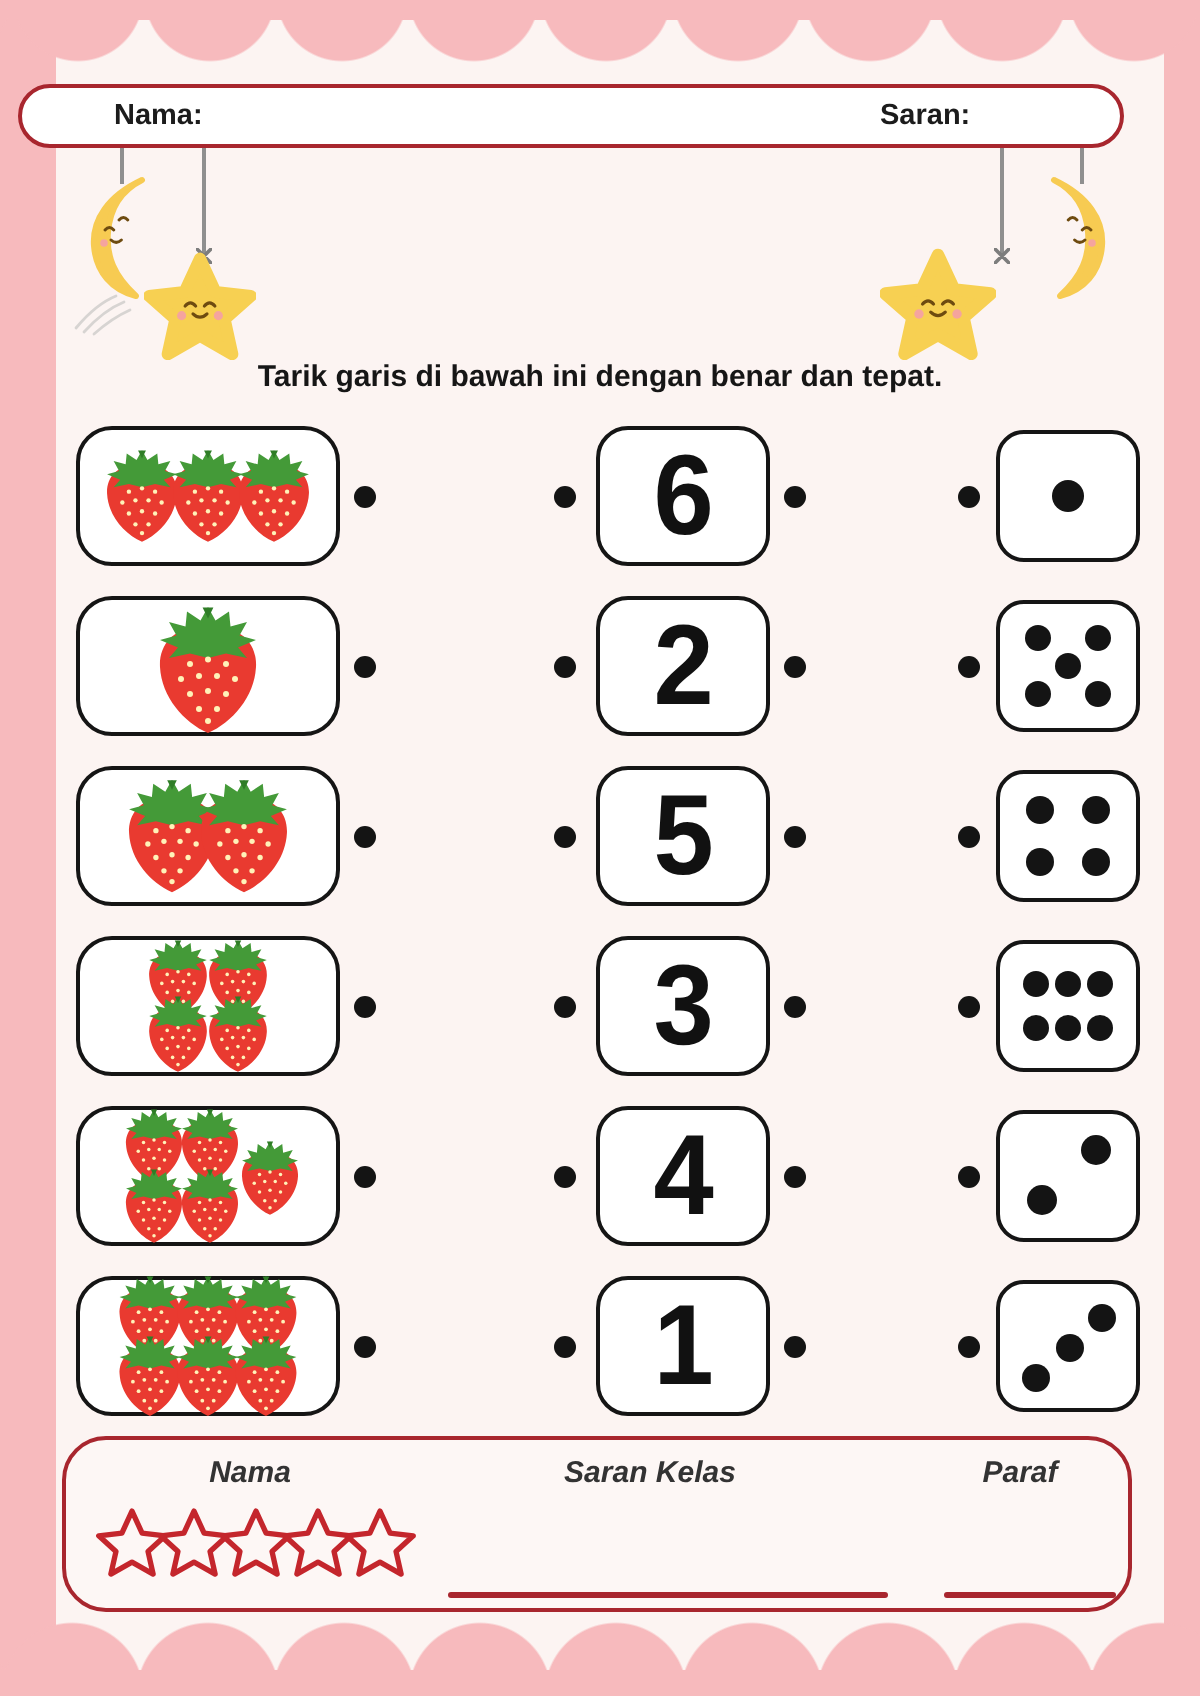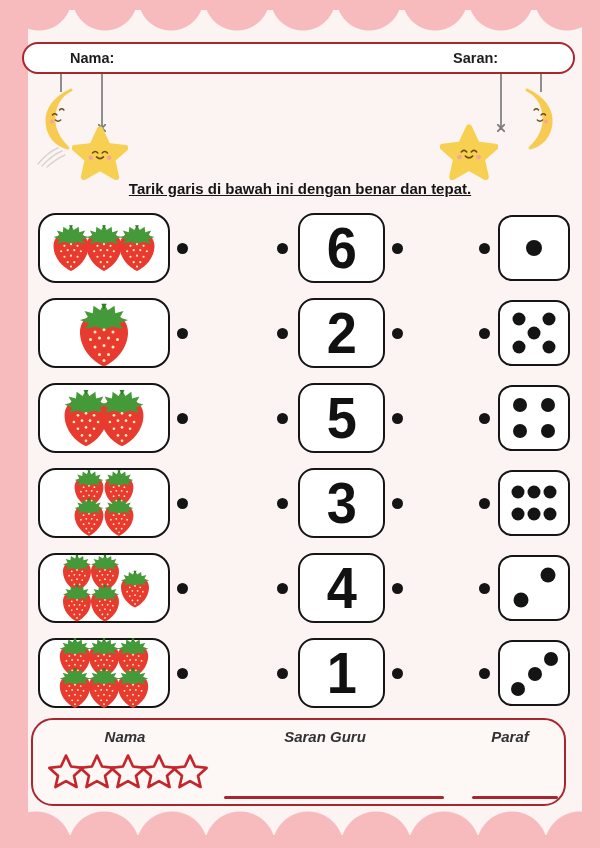--- a/index.html
+++ b/index.html
@@ -15,33 +15,33 @@
     background-image:radial-gradient(circle 33px at 50% -11px,#f7babd 32px,rgba(0,0,0,0) 33px);
     background-size:66px 23px;background-position:6px 0;background-repeat:repeat-x;}
   .band-bottom{position:absolute;left:0;right:0;bottom:0;height:13px;background:#f7babd;z-index:2;}
   .scallop-bottom{position:absolute;left:0;right:0;bottom:12px;height:25px;z-index:2;
     background-image:radial-gradient(circle 36px at 50% 36px,#f7babd 35px,rgba(0,0,0,0) 36px);
     background-size:68px 25px;background-position:2px 0;background-repeat:repeat-x;}
 
   .content{position:absolute;inset:0;z-index:3;}
 
   
-  .name-bar{position:absolute;left:22px;top:42px;width:553px;height:32px;background:#ffffff;
+  .name-bar{position:absolute;left:9px;top:42px;width:553px;height:32px;background:#ffffff;
     border:2px solid #a8262e;border-radius:999px;box-sizing:border-box;}
   .name-bar .lbl{position:absolute;top:6px;font-size:14.5px;font-weight:bold;color:#1c1c1c;}
   .lbl-nama{left:46px;}
   .lbl-kelas{left:429px;}
 
   
   .title{position:absolute;left:0;width:100%;top:80px;text-align:center;color:#e7252b;
     font-weight:bold;letter-spacing:.5px;line-height:1.0;-webkit-text-stroke:1.4px #e7252b;}
   .title .t1{font-size:43px;transform:scaleX(.97);}
   .title .t2{font-size:43px;margin-top:4px;transform:scaleX(.97);}
   .instruction{position:absolute;left:0;width:100%;top:180px;text-align:center;
-    font-size:15px;font-weight:bold;color:#161616;text-decoration:underline;}
+    font-size:15px;font-weight:bold;color:#161616;}
 
   
   .str{position:absolute;width:1.5px;background:#8f8f8f;}
   .decor-svg{position:absolute;}
   .flip{transform:scaleX(-1);}
 
   
   .row{position:absolute;left:0;width:600px;height:70px;}
   .r0{top:213px}.r1{top:298px}.r2{top:383px}.r3{top:468px}.r4{top:553px}.r5{top:638px}
   .fruit-box{position:absolute;left:38px;top:0;width:132px;height:70px;background:#ffffff;
@@ -345,21 +345,21 @@
           <div class="pips">
             <span class="pip" style="left:27%;top:75%;width:14px;height:14px"></span>
             <span class="pip" style="left:51%;top:51%;width:14px;height:14px"></span>
             <span class="pip" style="left:75%;top:27%;width:14px;height:14px"></span>
           </div>
         </div>
     </div>
 
     <div class="footer">
       <span class="flabel fl-nilai">Nama</span>
-      <span class="flabel fl-saran">Saran Guru</span>
+      <span class="flabel fl-saran">Saran Kelas</span>
       <span class="flabel fl-paraf">Paraf</span>
       <div class="stars-row">
           <svg class="rating-star" style="left:0px" width="38" height="38" viewBox="0 0 64 60">
             <use href="#ratingstar"></use>
           </svg>
           <svg class="rating-star" style="left:31px" width="38" height="38" viewBox="0 0 64 60">
             <use href="#ratingstar"></use>
           </svg>
           <svg class="rating-star" style="left:62px" width="38" height="38" viewBox="0 0 64 60">
             <use href="#ratingstar"></use>

